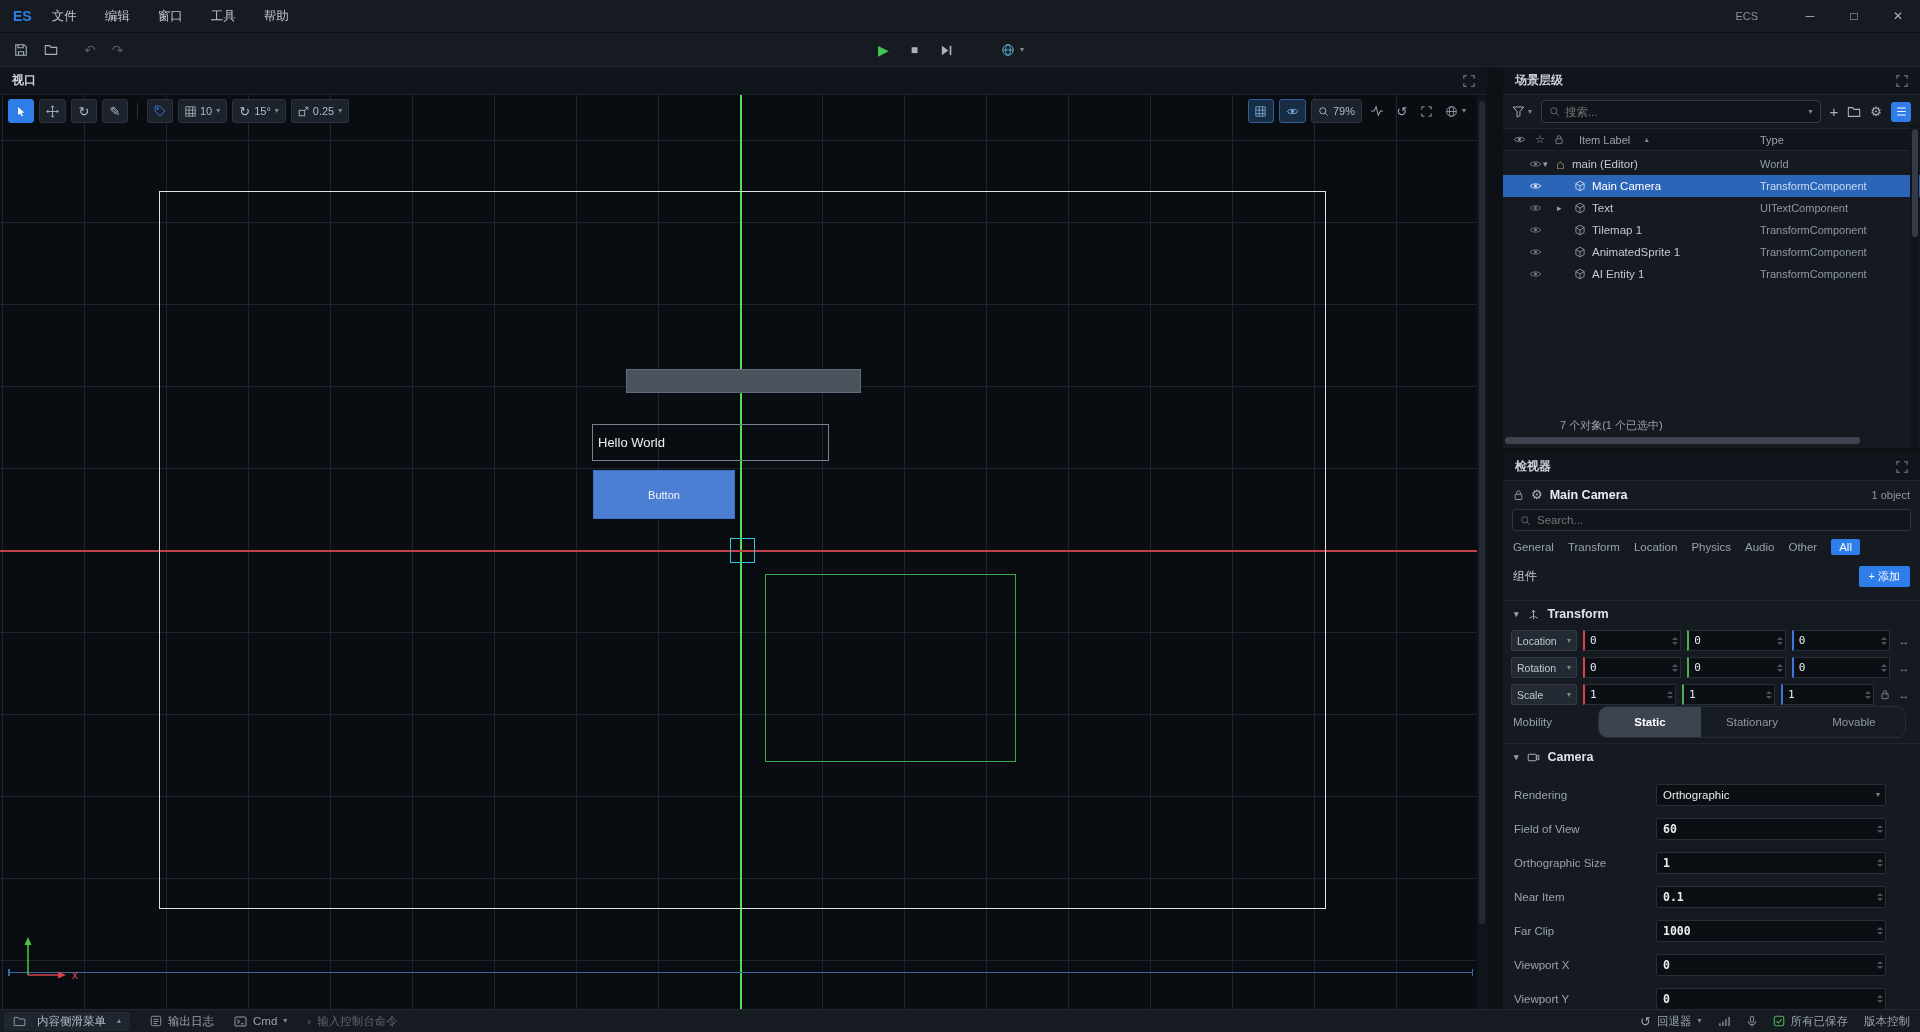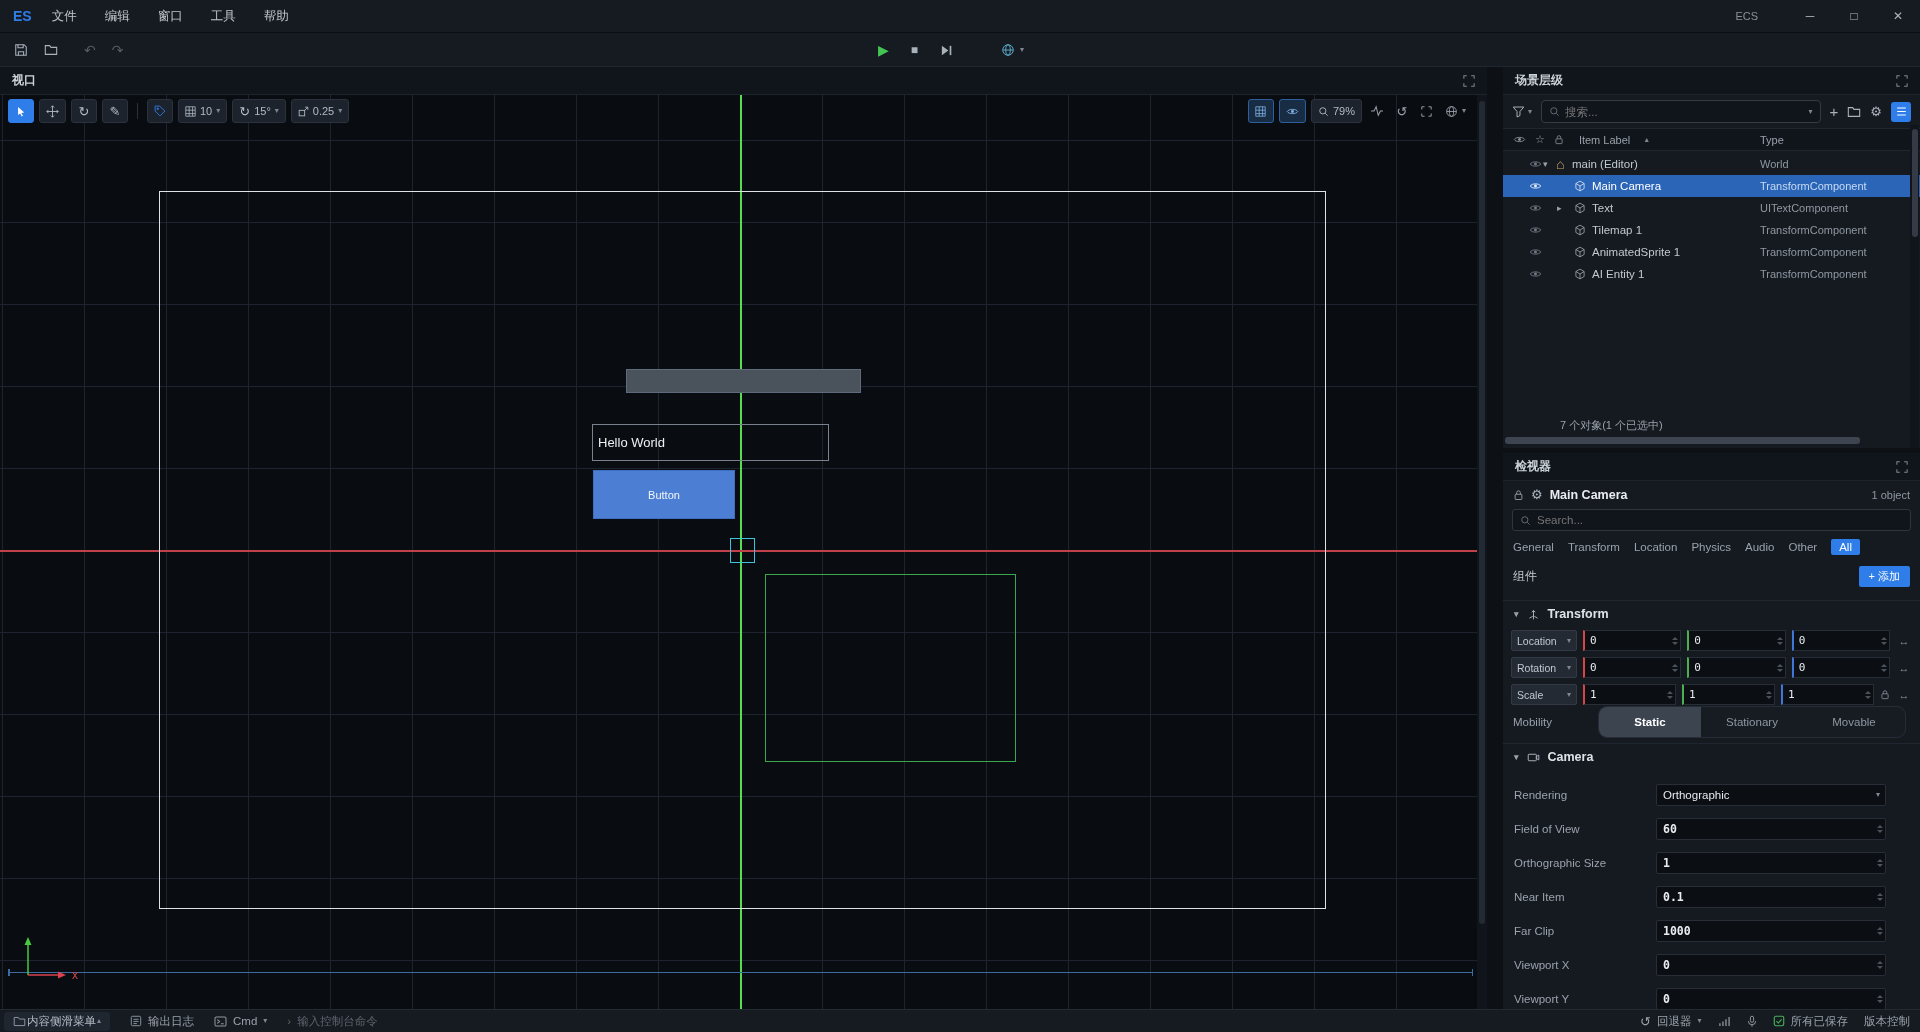--- a/index.html
+++ b/index.html
@@ -126,21 +126,21 @@
   .props{padding-top:2px;}
   .prop-row{display:flex;align-items:center;height:23px;margin-top:11px;padding:0 34px 0 11px;}
   .prop-label{width:142px;flex:none;font-size:11.5px;color:#9aa2ad;}
   .prop-input{flex:1;height:22px;background:#0b0e13;border:1px solid #272e38;border-radius:2px;display:flex;align-items:center;position:relative;padding:0 6px;}
   .prop-input input{width:100%;background:none;border:none;outline:none;color:#e9edf2;font-family:"DejaVu Sans Mono",monospace;font-size:11.5px;font-weight:700;}
   .prop-input .ddval{font-size:11.5px;color:#e6eaef;}
   .dd-caret{position:absolute;right:5px;font-size:8px;color:#7e8690;}
 
   
   .statusbar{position:absolute;left:0;bottom:0;width:1920px;height:23px;background:#161b22;border-top:1px solid #232a33;display:flex;align-items:center;font-size:11.5px;color:#9aa1ab;}
-  .sb-chip{display:flex;align-items:center;gap:1px;background:#1f2630;height:19px;padding:0 9px;border-radius:3px;margin-left:4px;color:#b4bbc5;}
+  .sb-chip{display:flex;align-items:center;gap:11px;background:#1f2630;height:19px;padding:0 9px;border-radius:3px;margin-left:4px;color:#b4bbc5;}
   .sb-item{display:flex;align-items:center;gap:6px;margin-left:20px;}
   .sb-console{margin-left:20px;color:#5c636c;display:flex;align-items:center;gap:6px;}
   .sb-right{margin-left:auto;display:flex;align-items:center;gap:16px;padding-right:10px;}
   .sb-ic{display:flex;color:#8f97a1;}
   .rollback-ico{font-size:13px;line-height:1;color:#9aa1ab;}
 </style>
 </head>
 <body>
 
 <div class="titlebar">

